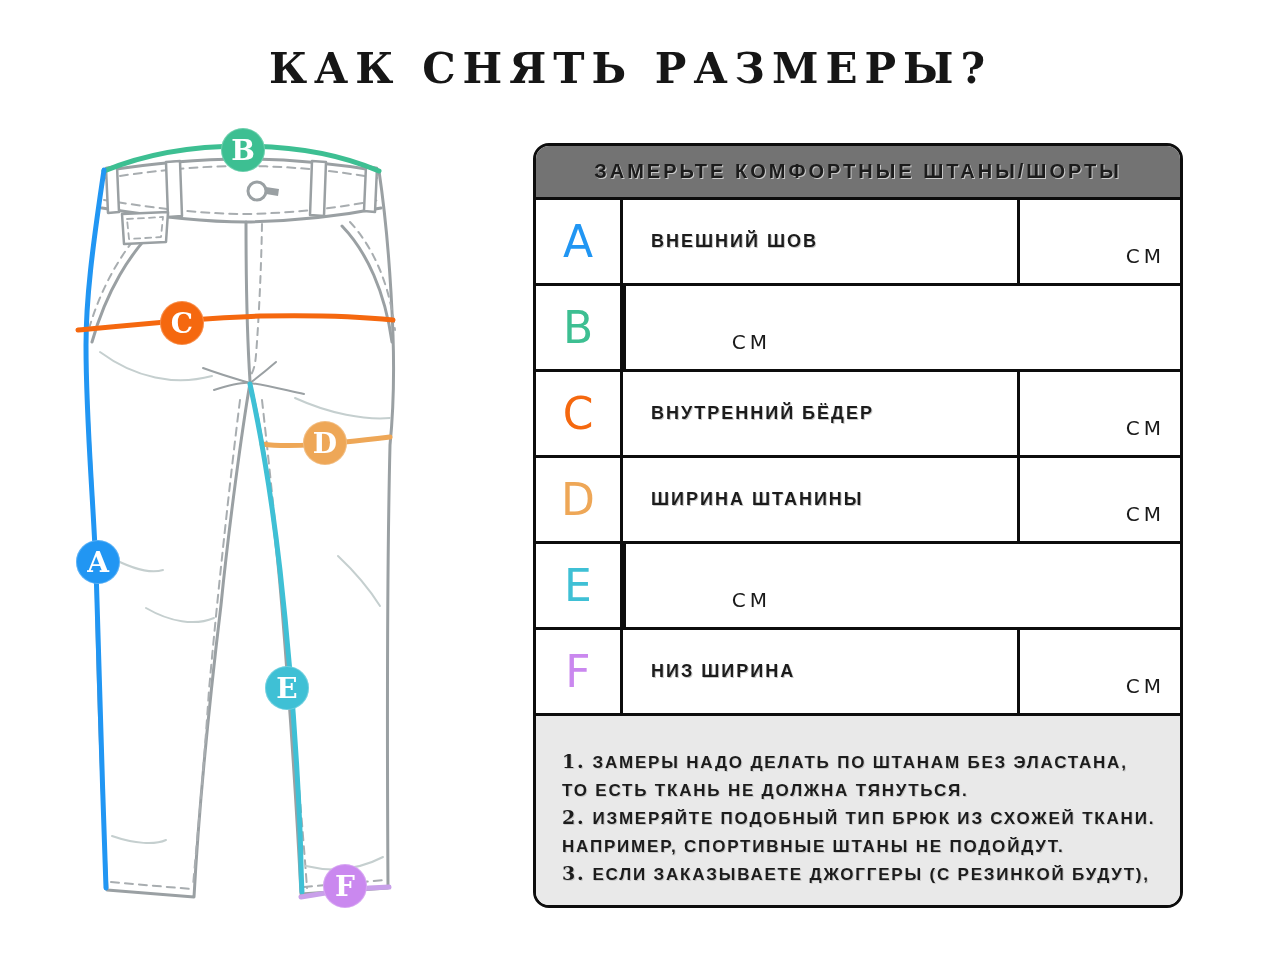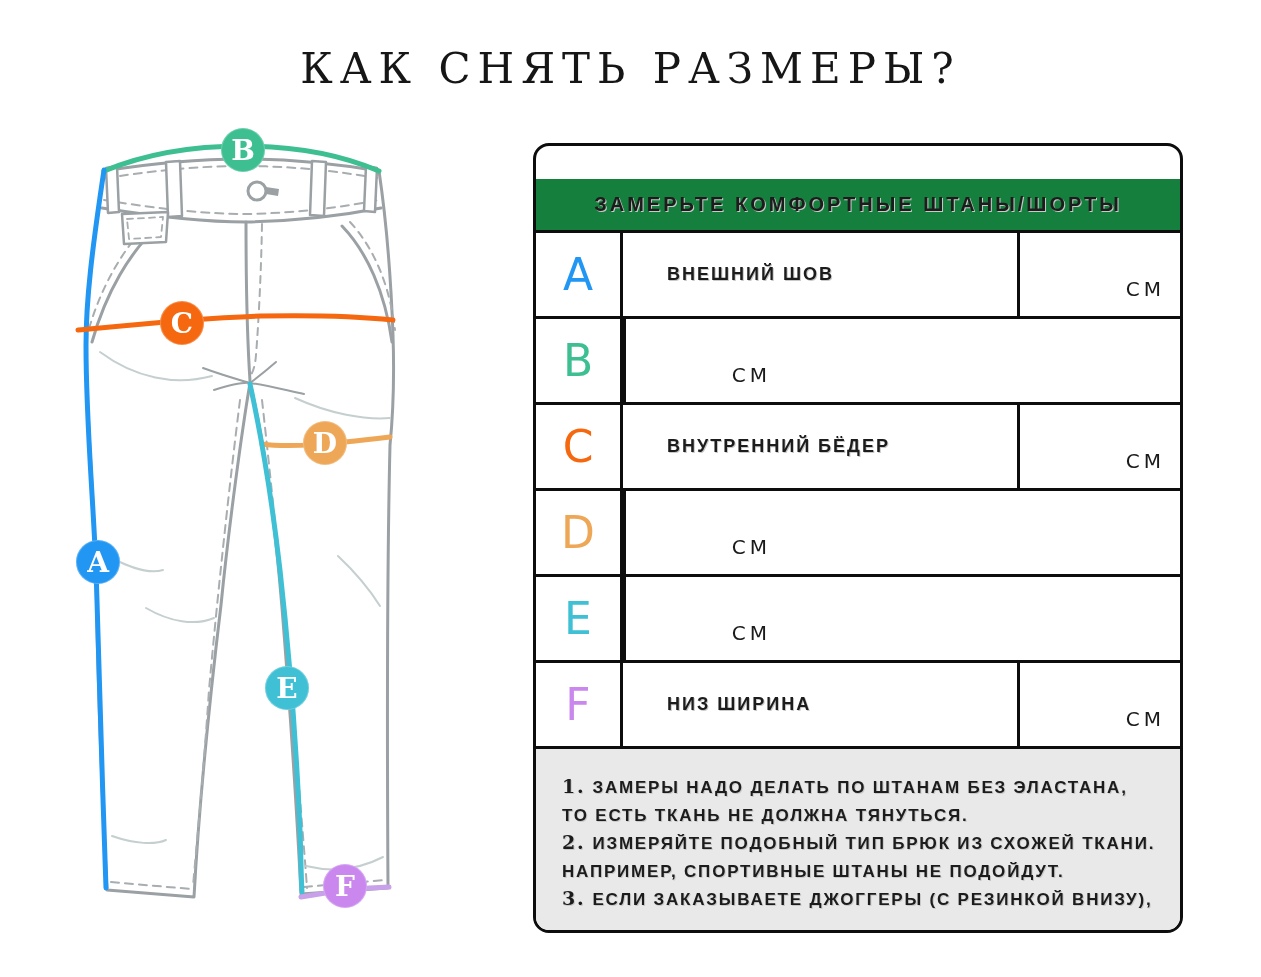--- a/index.html
+++ b/index.html
@@ -1,50 +1,50 @@
 <!DOCTYPE html>
 <html><head>
 <meta charset="utf-8">
 <style>
   html,body{margin:0;padding:0;background:#fff;}
   .canvas{position:relative;width:1261px;height:977px;background:#ffffff;overflow:hidden;
           font-family:"Liberation Sans",sans-serif;}
 
   
   .page-title{position:absolute;top:44px;left:0;width:100%;text-align:center;
-    font-family:"DejaVu Serif",serif;font-weight:400;font-size:42px;letter-spacing:7px;
+    font-family:"DejaVu Serif",serif;font-weight:700;font-size:42px;letter-spacing:7px;
     color:#161616;white-space:nowrap;}
 
   
   .diagram{position:absolute;left:0;top:0;width:520px;height:977px;}
   .diagram svg{position:absolute;left:0;top:0;}
   .badge{position:absolute;width:44px;height:44px;border-radius:50%;
     display:flex;align-items:center;justify-content:center;
     font-family:"DejaVu Serif",serif;font-weight:700;font-size:28px;color:#ffffff;
     box-shadow:0 0 0 1px rgba(255,255,255,.25) inset;}
 
   
   .size-table{position:absolute;left:533px;top:143px;width:650px;
     border:3px solid #0d0d0d;border-radius:16px;background:#ffffff;overflow:hidden;
     box-sizing:border-box;}
-  .table-header{height:51px;background:#15803d;border-bottom:3px solid #0d0d0d;
+  .table-header{height:51px;background:#737373;border-bottom:3px solid #0d0d0d;
     display:flex;align-items:center;justify-content:center;
     font-size:20px;font-weight:700;letter-spacing:3px;color:#1c1c1c;
-    text-shadow:1px 1px 0 #c9c9c9;margin-top:33px;}
+    text-shadow:1px 1px 0 #c9c9c9;}
   .t-row{display:flex;height:83px;border-bottom:3px solid #0d0d0d;background:#fff;}
   .cell-letter{width:84px;border-right:3px solid #0d0d0d;display:flex;
     align-items:center;justify-content:center;
     font-family:"DejaVu Sans",sans-serif;font-size:44px;line-height:1;}
   .cell-label{flex:1;display:flex;align-items:center;padding-left:28px;
     font-size:18px;font-weight:700;letter-spacing:2px;color:#1c1c1c;
-    text-shadow:1px 1px 0 #c9c9c9;margin-left:16px;}
+    text-shadow:1px 1px 0 #c9c9c9;}
   .cell-value{width:160px;border-left:3px solid #0d0d0d;position:relative;}
   .unit{position:absolute;right:15px;bottom:15px;font-family:"DejaVu Sans",sans-serif;
     font-size:20px;letter-spacing:4px;color:#1a1a1a;}
-  .table-notes{background:#e9e9e9;padding:24px 26px 17px 26px;}
+  .table-notes{background:#e9e9e9;padding:32px 26px 17px 26px;}
   .note-line{font-size:17px;font-weight:700;letter-spacing:1.8px;color:#1c1c1c;
     line-height:27px;text-shadow:1px 1px 0 #c9c9c9;white-space:nowrap;}
   .note-num{font-family:"DejaVu Serif",serif;font-size:19px;margin-right:7px;}
   .note-num:empty{margin-right:0;}
 </style>
 </head>
 <body>
 
 <div class="canvas">
 
@@ -152,20 +152,21 @@
     </div>
     <div class="t-row">
       <div class="cell-letter" style="color: rgb(245, 104, 15);">C</div>
       <div class="cell-label">ВНУТРЕННИЙ БЁДЕР</div>
       <div class="cell-value">
           <span class="unit">СМ</span>
         </div>
     </div>
     <div class="t-row">
       <div class="cell-letter" style="color: rgb(238, 167, 87);">D</div>
+      <div class="cell-label">ШИРИНА ШТАНИНЫ</div>
       <div class="cell-value">
           <span class="unit">СМ</span>
         </div>
     </div>
     <div class="t-row">
       <div class="cell-letter" style="color: rgb(63, 192, 213);">E</div>
       <div class="cell-value">
           <span class="unit">СМ</span>
         </div>
     </div>
@@ -175,17 +176,17 @@
       <div class="cell-value">
           <span class="unit">СМ</span>
         </div>
     </div>
 
     <div class="table-notes">
       <div class="note-line"><span class="note-num">1.</span><span>ЗАМЕРЫ НАДО ДЕЛАТЬ ПО ШТАНАМ БЕЗ ЭЛАСТАНА,</span></div>
       <div class="note-line"><span class="note-num"></span><span>ТО ЕСТЬ ТКАНЬ НЕ ДОЛЖНА ТЯНУТЬСЯ.</span></div>
       <div class="note-line"><span class="note-num">2.</span><span>ИЗМЕРЯЙТЕ ПОДОБНЫЙ ТИП БРЮК ИЗ СХОЖЕЙ ТКАНИ.</span></div>
       <div class="note-line"><span class="note-num"></span><span>НАПРИМЕР, СПОРТИВНЫЕ ШТАНЫ НЕ ПОДОЙДУТ.</span></div>
-      <div class="note-line"><span class="note-num">3.</span><span>ЕСЛИ ЗАКАЗЫВАЕТЕ ДЖОГГЕРЫ (С РЕЗИНКОЙ ВНИЗУ),</span></div>
+      <div class="note-line"><span class="note-num">3.</span><span>ЕСЛИ ЗАКАЗЫВАЕТЕ ДЖОГГЕРЫ (С РЕЗИНКОЙ БУДУТ),</span></div>
     </div>
   </div>
 
 </div>
 
 </body></html>

